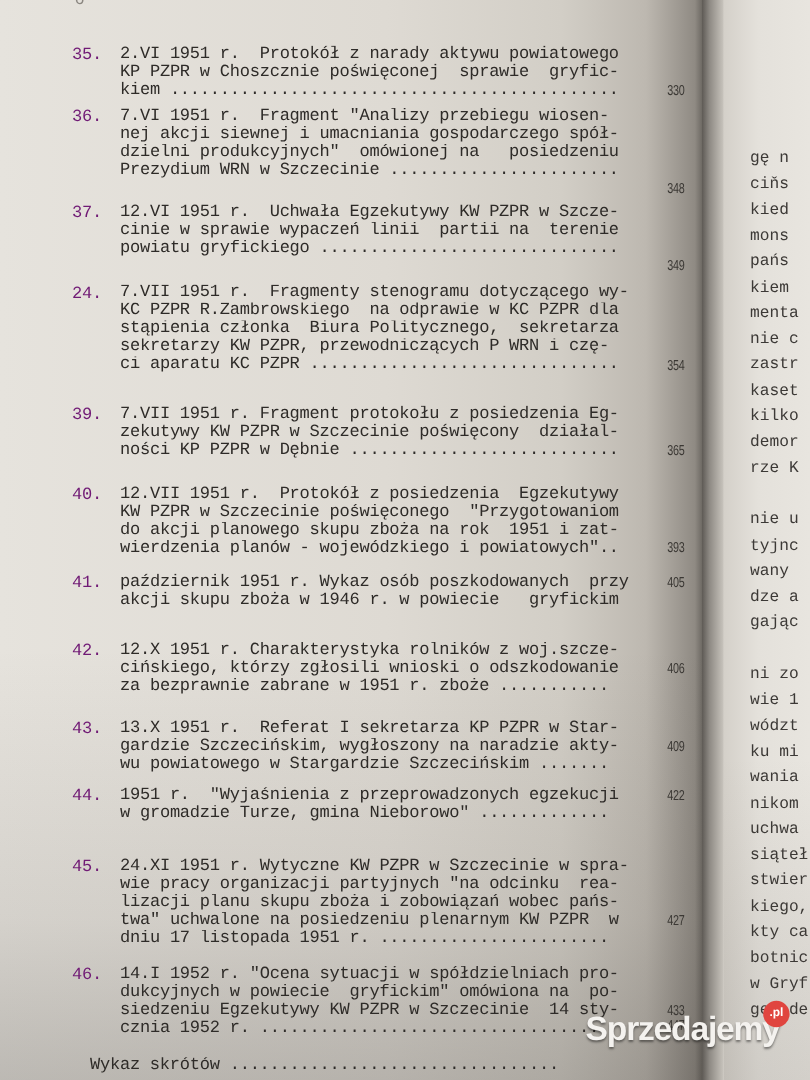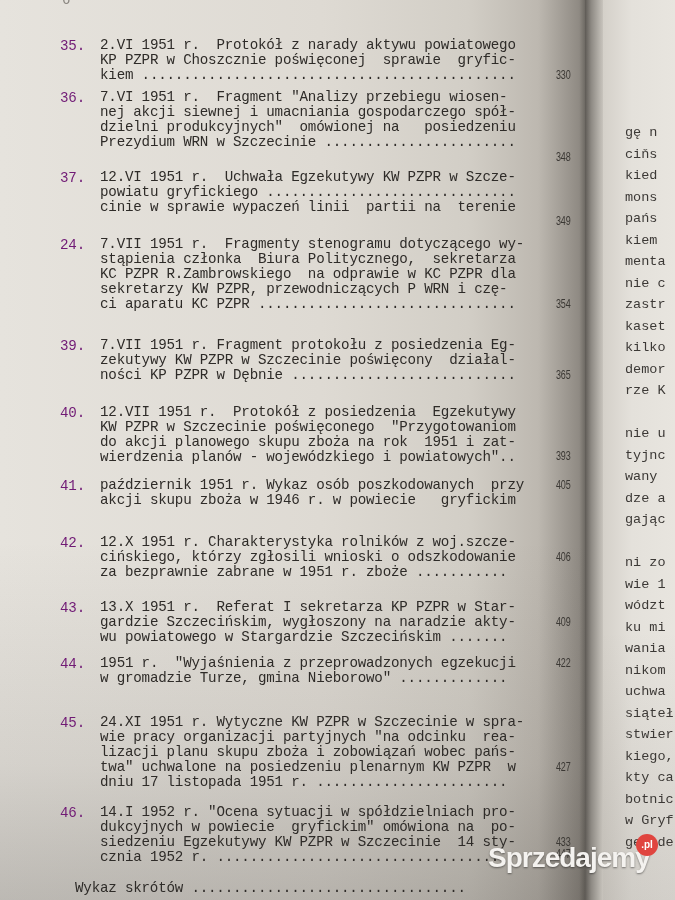--- a/index.html
+++ b/index.html
@@ -126,31 +126,31 @@
           <span class="line">nej akcji siewnej i umacniania gospodarczego spół-</span>
           <span class="line">dzielni produkcyjnych"  omówionej na   posiedzeniu</span>
           <span class="line">Prezydium WRN w Szczecinie .......................</span>
         </div>
         <span class="pg" style="top: 60px;">348</span>
       </div>
       <div class="entry" style="top: 170px;">
         <span class="num">37.</span>
         <div class="lines">
           <span class="line">12.VI 1951 r.  Uchwała Egzekutywy KW PZPR w Szcze-</span>
+          <span class="line">cinie w sprawie wypaczeń linii  partii na  terenie</span>
           <span class="line">powiatu gryfickiego ..............................</span>
-          <span class="line">cinie w sprawie wypaczeń linii  partii na  terenie</span>
         </div>
         <span class="pg" style="top: 44px;">349</span>
       </div>
       <div class="entry" style="top: 237px;">
         <span class="num">24.</span>
         <div class="lines">
           <span class="line">7.VII 1951 r.  Fragmenty stenogramu dotyczącego wy-</span>
+          <span class="line">KC PZPR R.Zambrowskiego  na odprawie w KC PZPR dla</span>
           <span class="line">stąpienia członka  Biura Politycznego,  sekretarza</span>
-          <span class="line">KC PZPR R.Zambrowskiego  na odprawie w KC PZPR dla</span>
           <span class="line">sekretarzy KW PZPR, przewodniczących P WRN i czę-</span>
           <span class="line">ci aparatu KC PZPR ...............................</span>
         </div>
         <span class="pg" style="top: 60px;">354</span>
       </div>
       <div class="entry" style="top: 338px;">
         <span class="num">39.</span>
         <div class="lines">
           <span class="line">7.VII 1951 r. Fragment protokołu z posiedzenia Eg-</span>
           <span class="line">zekutywy KW PZPR w Szczecinie poświęcony  działal-</span>

